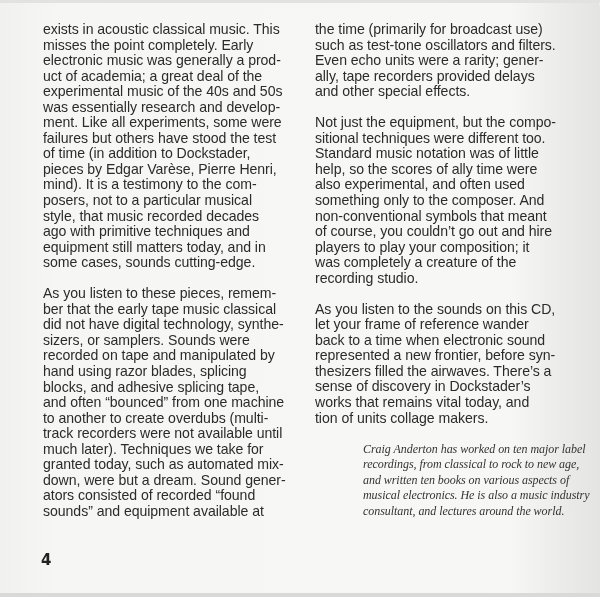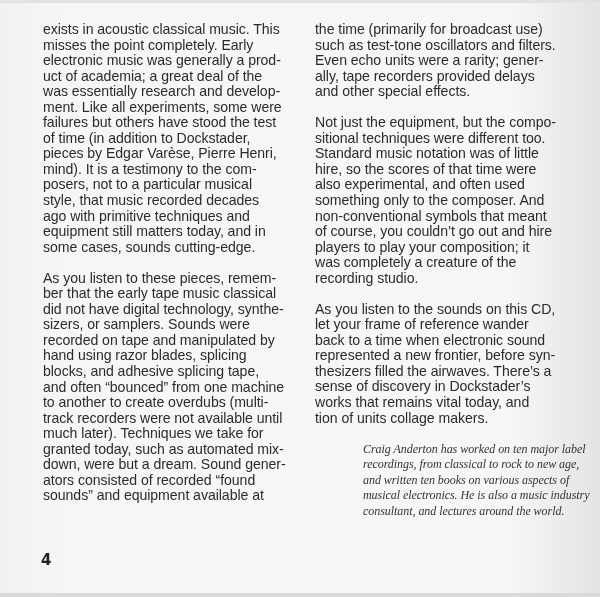--- a/index.html
+++ b/index.html
@@ -50,20 +50,21 @@
 <body>
 
 <div class="page">
 
   <div class="col col-left">
     <div class="para">
       <span class="line">exists in acoustic classical music. This</span>
       <span class="line">misses the point completely. Early</span>
       <span class="line">electronic music was generally a prod-</span>
       <span class="line">uct of academia; a great deal of the</span>
+      <span class="line">experimental music of the 40s and 50s</span>
       <span class="line">was essentially research and develop-</span>
       <span class="line">ment. Like all experiments, some were</span>
       <span class="line">failures but others have stood the test</span>
       <span class="line">of time (in addition to Dockstader,</span>
       <span class="line">pieces by Edgar Varèse, Pierre Henri,</span>
       <span class="line">mind). It is a testimony to the com-</span>
       <span class="line">posers, not to a particular musical</span>
       <span class="line">style, that music recorded decades</span>
       <span class="line">ago with primitive techniques and</span>
       <span class="line">equipment still matters today, and in</span>
@@ -93,21 +94,21 @@
       <span class="line">the time (primarily for broadcast use)</span>
       <span class="line">such as test-tone oscillators and filters.</span>
       <span class="line">Even echo units were a rarity; gener-</span>
       <span class="line">ally, tape recorders provided delays</span>
       <span class="line">and other special effects.</span>
     </div>
     <div class="para">
       <span class="line">Not just the equipment, but the compo-</span>
       <span class="line">sitional techniques were different too.</span>
       <span class="line">Standard music notation was of little</span>
-      <span class="line">hire, so the scores of that time were</span>
+      <span class="line">help, so the scores of ally time were</span>
       <span class="line">also experimental, and often used</span>
       <span class="line">something only to the composer. And</span>
       <span class="line">non-conventional symbols that meant</span>
       <span class="line">of course, you couldn’t go out and hire</span>
       <span class="line">players to play your composition; it</span>
       <span class="line">was completely a creature of the</span>
       <span class="line">recording studio.</span>
     </div>
     <div class="para">
       <span class="line">As you listen to the sounds on this CD,</span>

